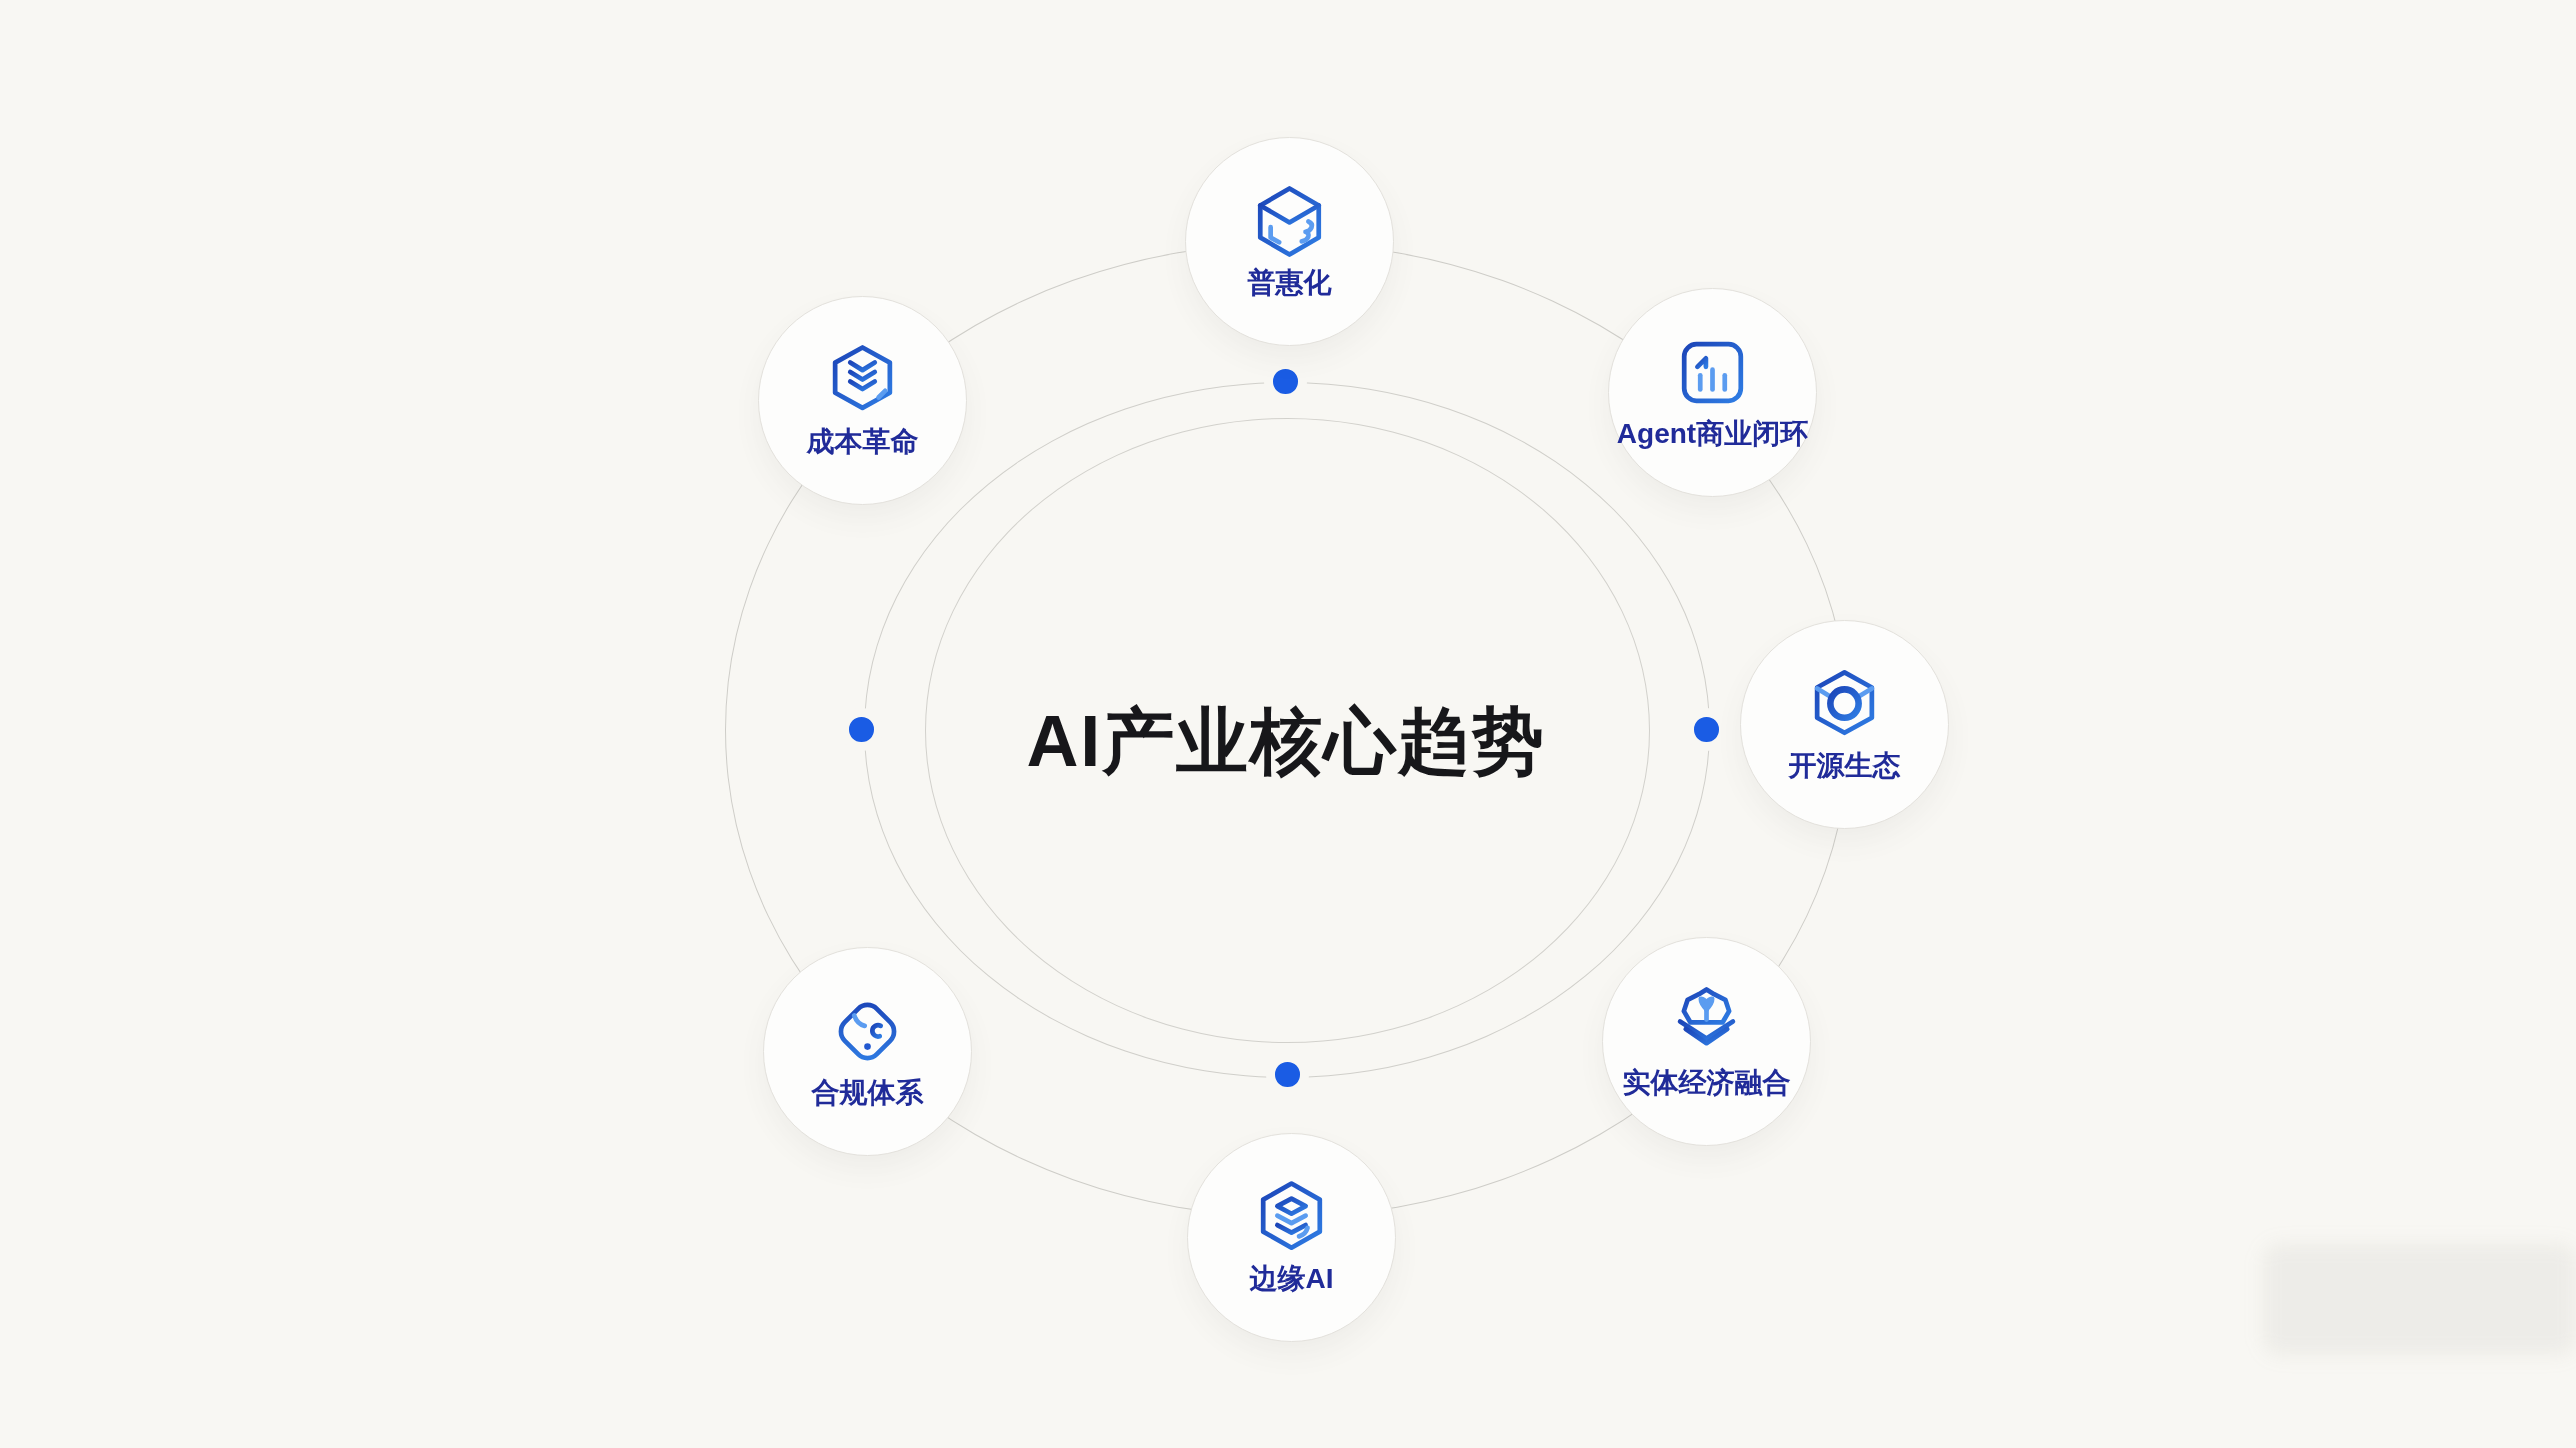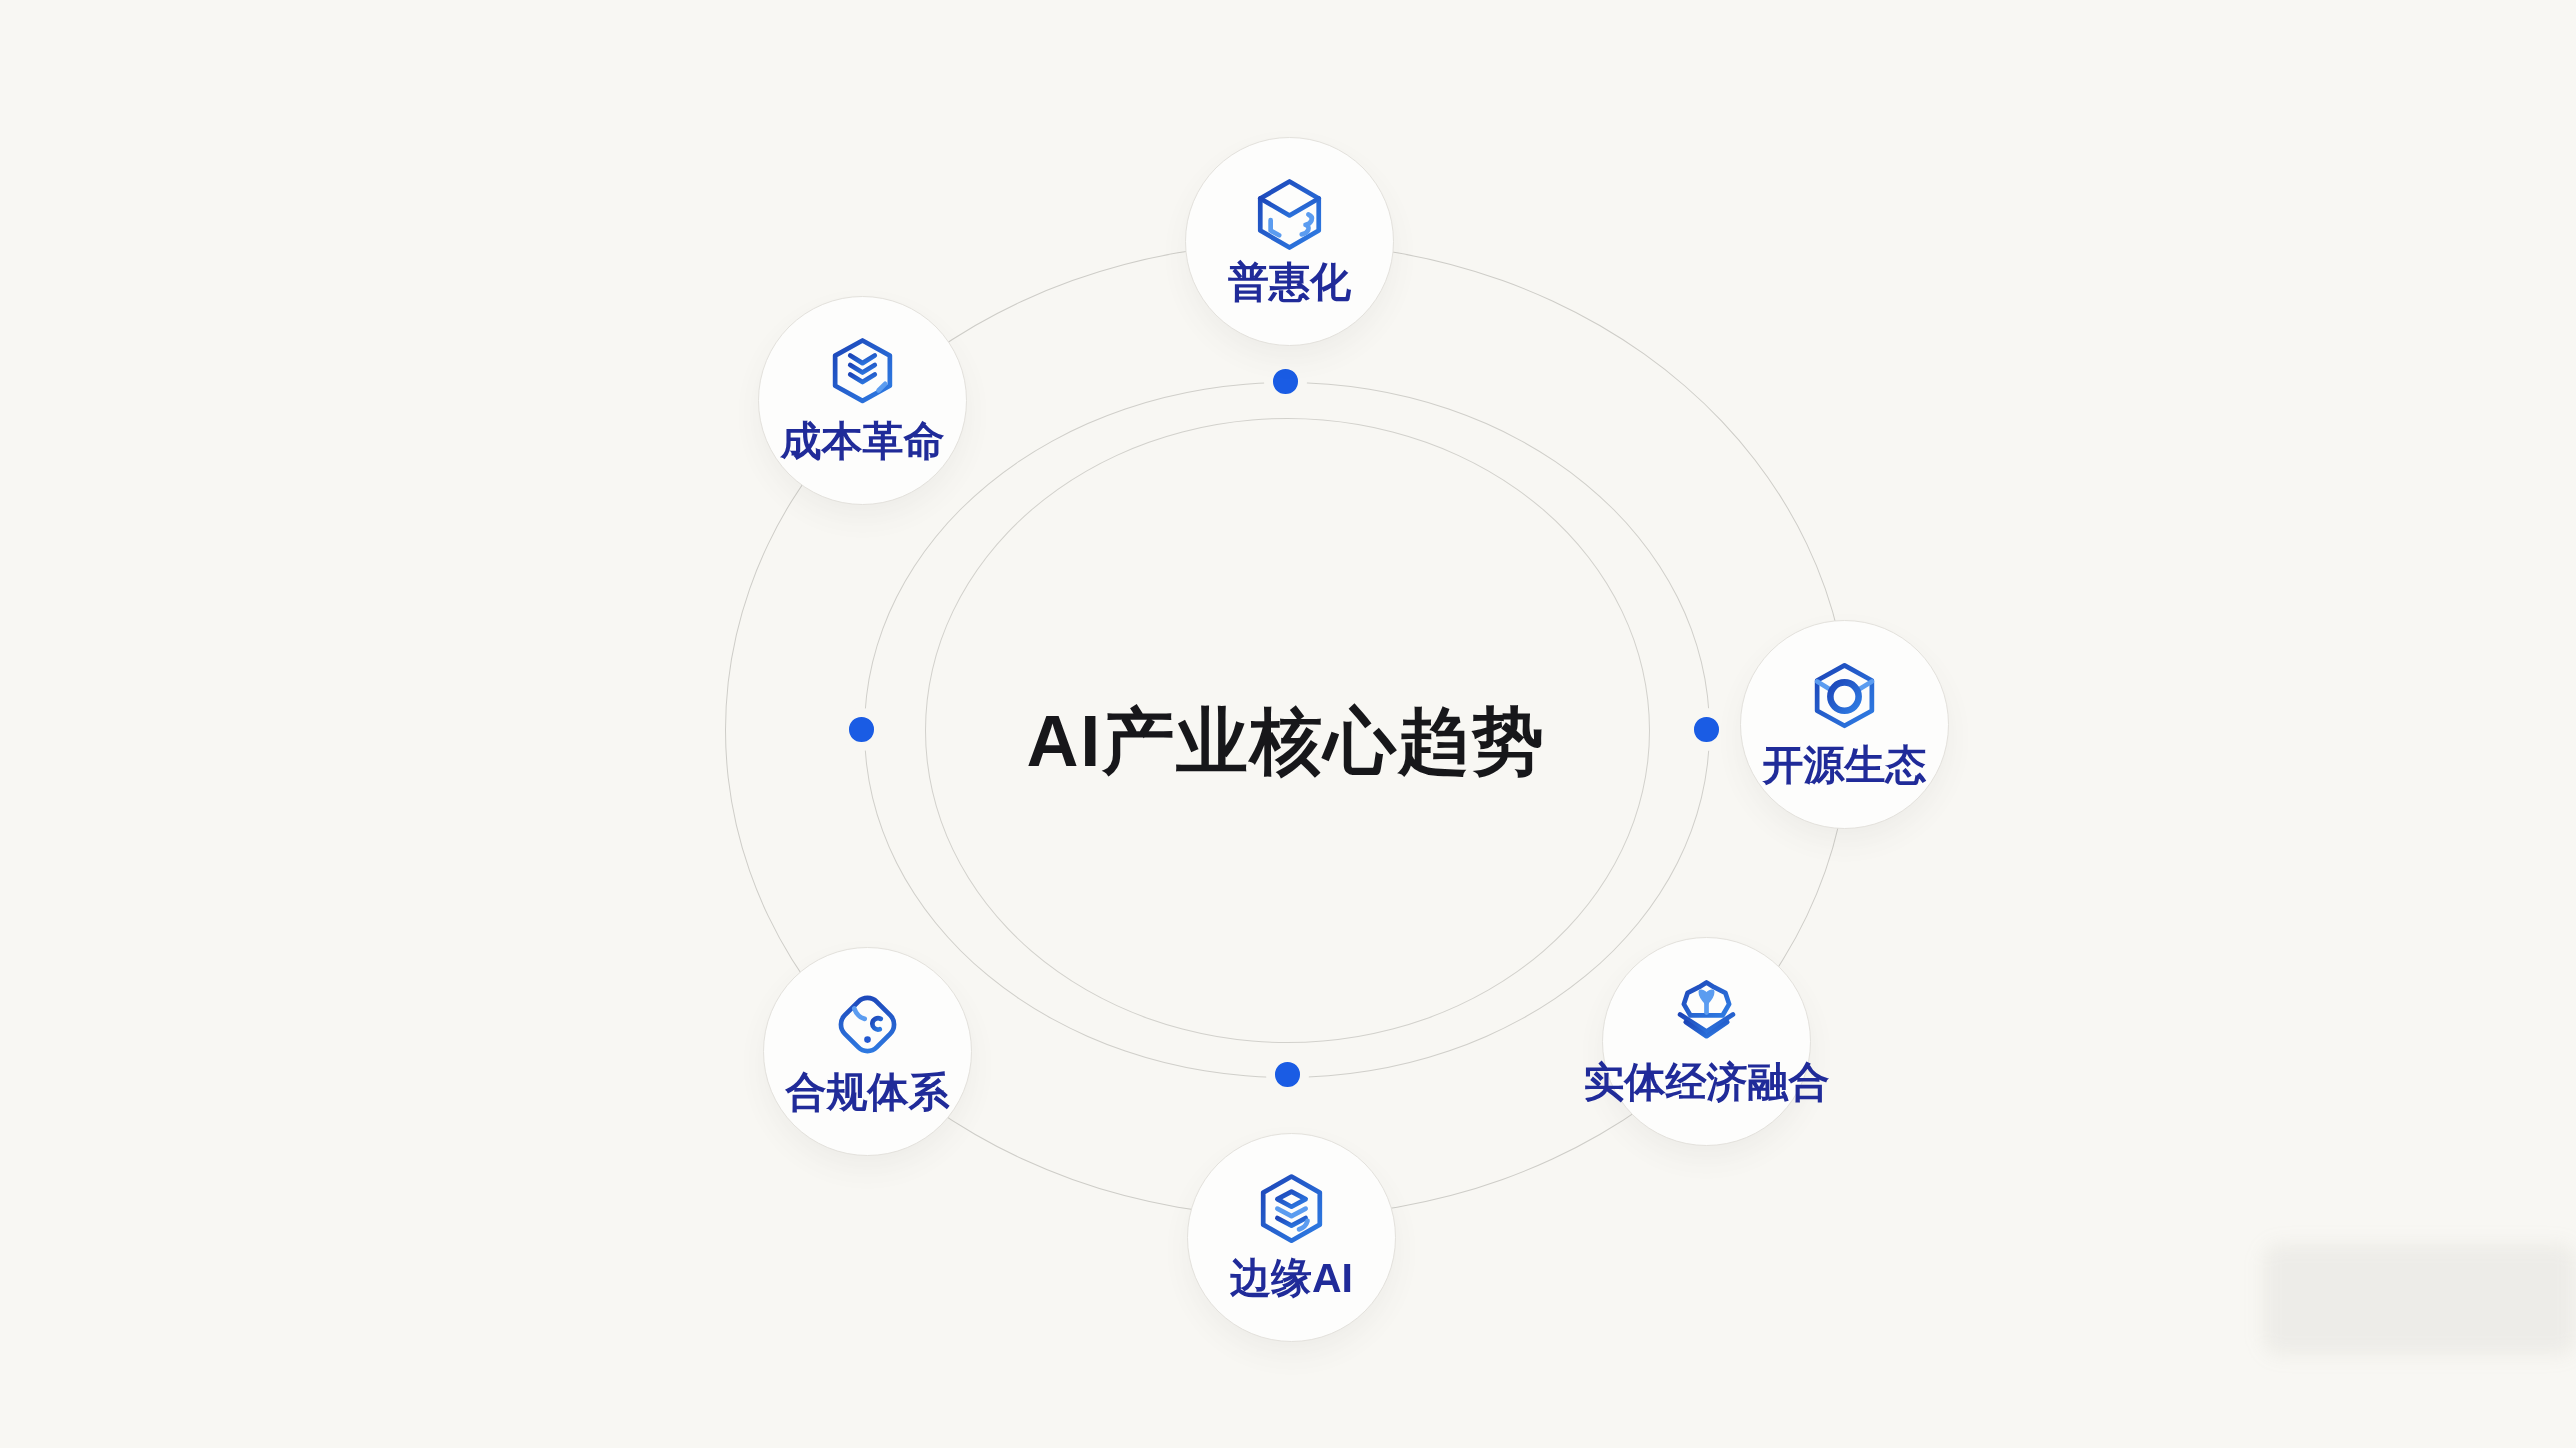--- a/index.html
+++ b/index.html
@@ -35,21 +35,21 @@
     box-sizing:border-box;
     border-radius:50%;
     background:#fdfdfc;
     border:1.9px solid #e3e1dc;
     box-shadow:0 13.2px 28px rgba(90,90,90,0.06);
     display:flex;flex-direction:column;align-items:center;justify-content:center;
   }
   .node .icon{width:83px;height:83px;flex:0 0 auto;margin-top:-5.7px;}
   .node .label{
     margin-top:5.7px;
-    font-size:41px;line-height:1.05;
+    font-size:28px;line-height:1.05;
     font-weight:700;
     color:#202b99;
     white-space:nowrap;
     text-align:center;
   }
   .center-title{
     position:absolute;
     left:1286px;top:742px;
     transform:translate(-50%,-50%);
     font-size:72px;
@@ -101,20 +101,30 @@
     <svg class="icon" viewBox="0 0 88 88">
       <path class="s" d="M44 9 L75 27 V61 L44 79 L13 61 V27 Z"></path>
       <path class="s" d="M13 27 L44 45 L75 27"></path>
       <path class="s" d="M44 45 V79"></path>
       <path class="a" d="M24 50 v11 l9 5"></path>
       <path class="a" d="M64 44 c7 3 3 10 -3 11 c6 2 3 9 -4 10"></path>
     </svg>
     <div class="label">普惠化</div>
   </div>
 
+  <div class="node" style="left:1608px;top:288px;">
+    <svg class="icon" viewBox="0 0 88 88">
+      <rect class="s" x="14" y="14" width="60" height="60" rx="13"></rect>
+      <path class="s" d="M28 38 l9 -9 v9"></path>
+      <line class="a" x1="31" y1="62" x2="31" y2="47"></line>
+      <line class="a" x1="44" y1="62" x2="44" y2="41"></line>
+      <line class="a" x1="57" y1="62" x2="57" y2="47"></line>
+    </svg>
+    <div class="label">Agent商业闭环</div>
+  </div>
 
   <div class="node" style="left:1740px;top:620px;">
     <svg class="icon" viewBox="0 0 88 88">
       <path class="s" d="M44 10 L73 26 V58 L44 74 L15 58 V26 Z"></path>
       <path class="a" d="M15 27 l13 8 M73 27 l-13 8"></path>
       <circle class="s7" cx="44" cy="43" r="15"></circle>
     </svg>
     <div class="label">开源生态</div>
   </div>
 

